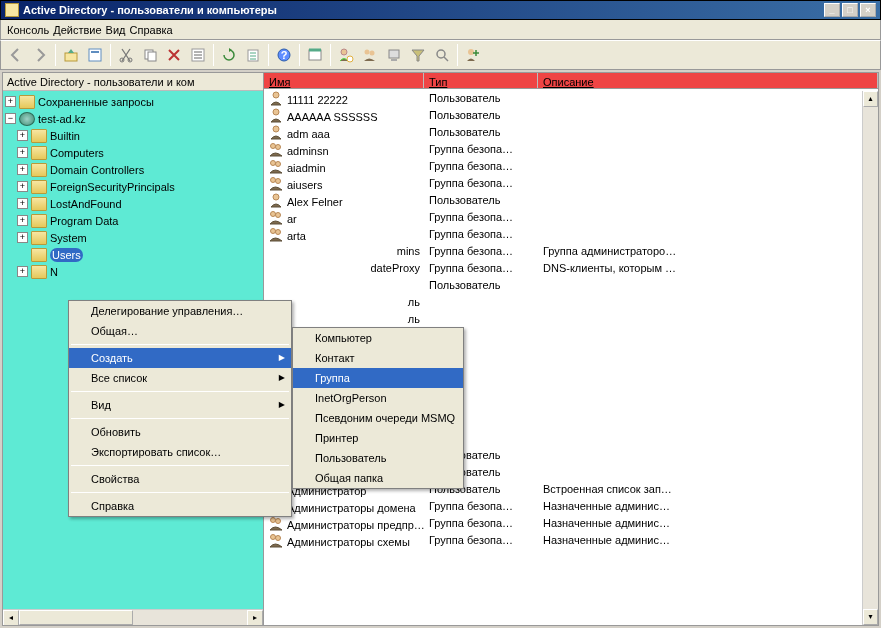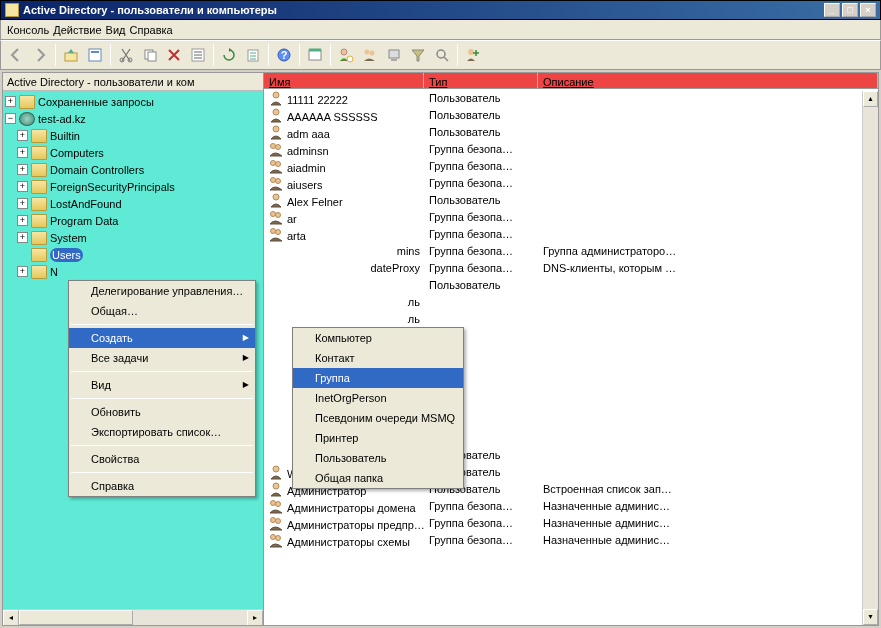--- a/index.html
+++ b/index.html
@@ -38,21 +38,21 @@
 .list-row { display: flex; height: 17px; align-items: center; white-space: nowrap; }
 .list-row .c1 { width: 160px; display: flex; align-items: flex-end; padding-left: 4px; }
 .list-row .c2 { width: 114px; padding-left: 5px; overflow: hidden; text-overflow: ellipsis; }
 .list-row .c3 { flex: 1; padding-left: 5px; overflow: hidden; text-overflow: ellipsis; }
 .uicon { width: 16px; height: 16px; margin-right: 3px; flex-shrink: 0; }
 .ctx { position: absolute; background: #ece9d8; border: 1px solid #808080; box-shadow: 2px 2px 3px rgba(0,0,0,.3); }
 .ctx-item { padding: 4px 24px 4px 22px; white-space: nowrap; position: relative; }
 .ctx-item.hi { background: #316ac5; color: #fff; }
 .ctx-item .arr { position: absolute; right: 6px; top: 5px; font-size: 8px; }
 .ctx-sep { height: 1px; background: #aca899; margin: 3px 2px; border-bottom: 1px solid #fff; }
-.ctx1 { left: 68px; top: 280px; width: 188px; }
+.ctx1 { left: 68px; top: 300px; width: 224px; }
 .ctx2 { left: 292px; top: 327px; width: 172px; }
 .list-scroll-v { position: absolute; right: 0; top: 18px; bottom: 0; width: 16px; background: #ece9d8; border-left: 1px solid #ccc; display: flex; flex-direction: column; }
 .list-scroll-v .arrow { height: 16px; background: #ece9d8; border: 1px outset #fff; text-align: center; line-height: 14px; font-size: 8px; }
 .list-scroll-v .track { flex: 1; background: #e8e4da; }
 </style>
 </head>
 <body>
 
 <div class="titlebar">
   <div class="titlebar-icon"></div>
@@ -524,21 +524,21 @@
       <div class="arrow">▾</div>
     </div>
   </div>
 </div>
 
 <div class="ctx ctx1">
   <div class="ctx-item">Делегирование управления…</div>
   <div class="ctx-item">Общая…</div>
   <div class="ctx-sep"></div>
   <div class="ctx-item hi"><span>Создать</span><span class="arr">▶</span></div>
-  <div class="ctx-item"><span>Все задачи</span><span class="arr">▶</span></div>
+  <div class="ctx-item"><span>Все список</span><span class="arr">▶</span></div>
   <div class="ctx-sep"></div>
   <div class="ctx-item"><span>Вид</span><span class="arr">▶</span></div>
   <div class="ctx-sep"></div>
   <div class="ctx-item">Обновить</div>
   <div class="ctx-item">Экспортировать список…</div>
   <div class="ctx-sep"></div>
   <div class="ctx-item">Свойства</div>
   <div class="ctx-sep"></div>
   <div class="ctx-item">Справка</div>
 </div>

